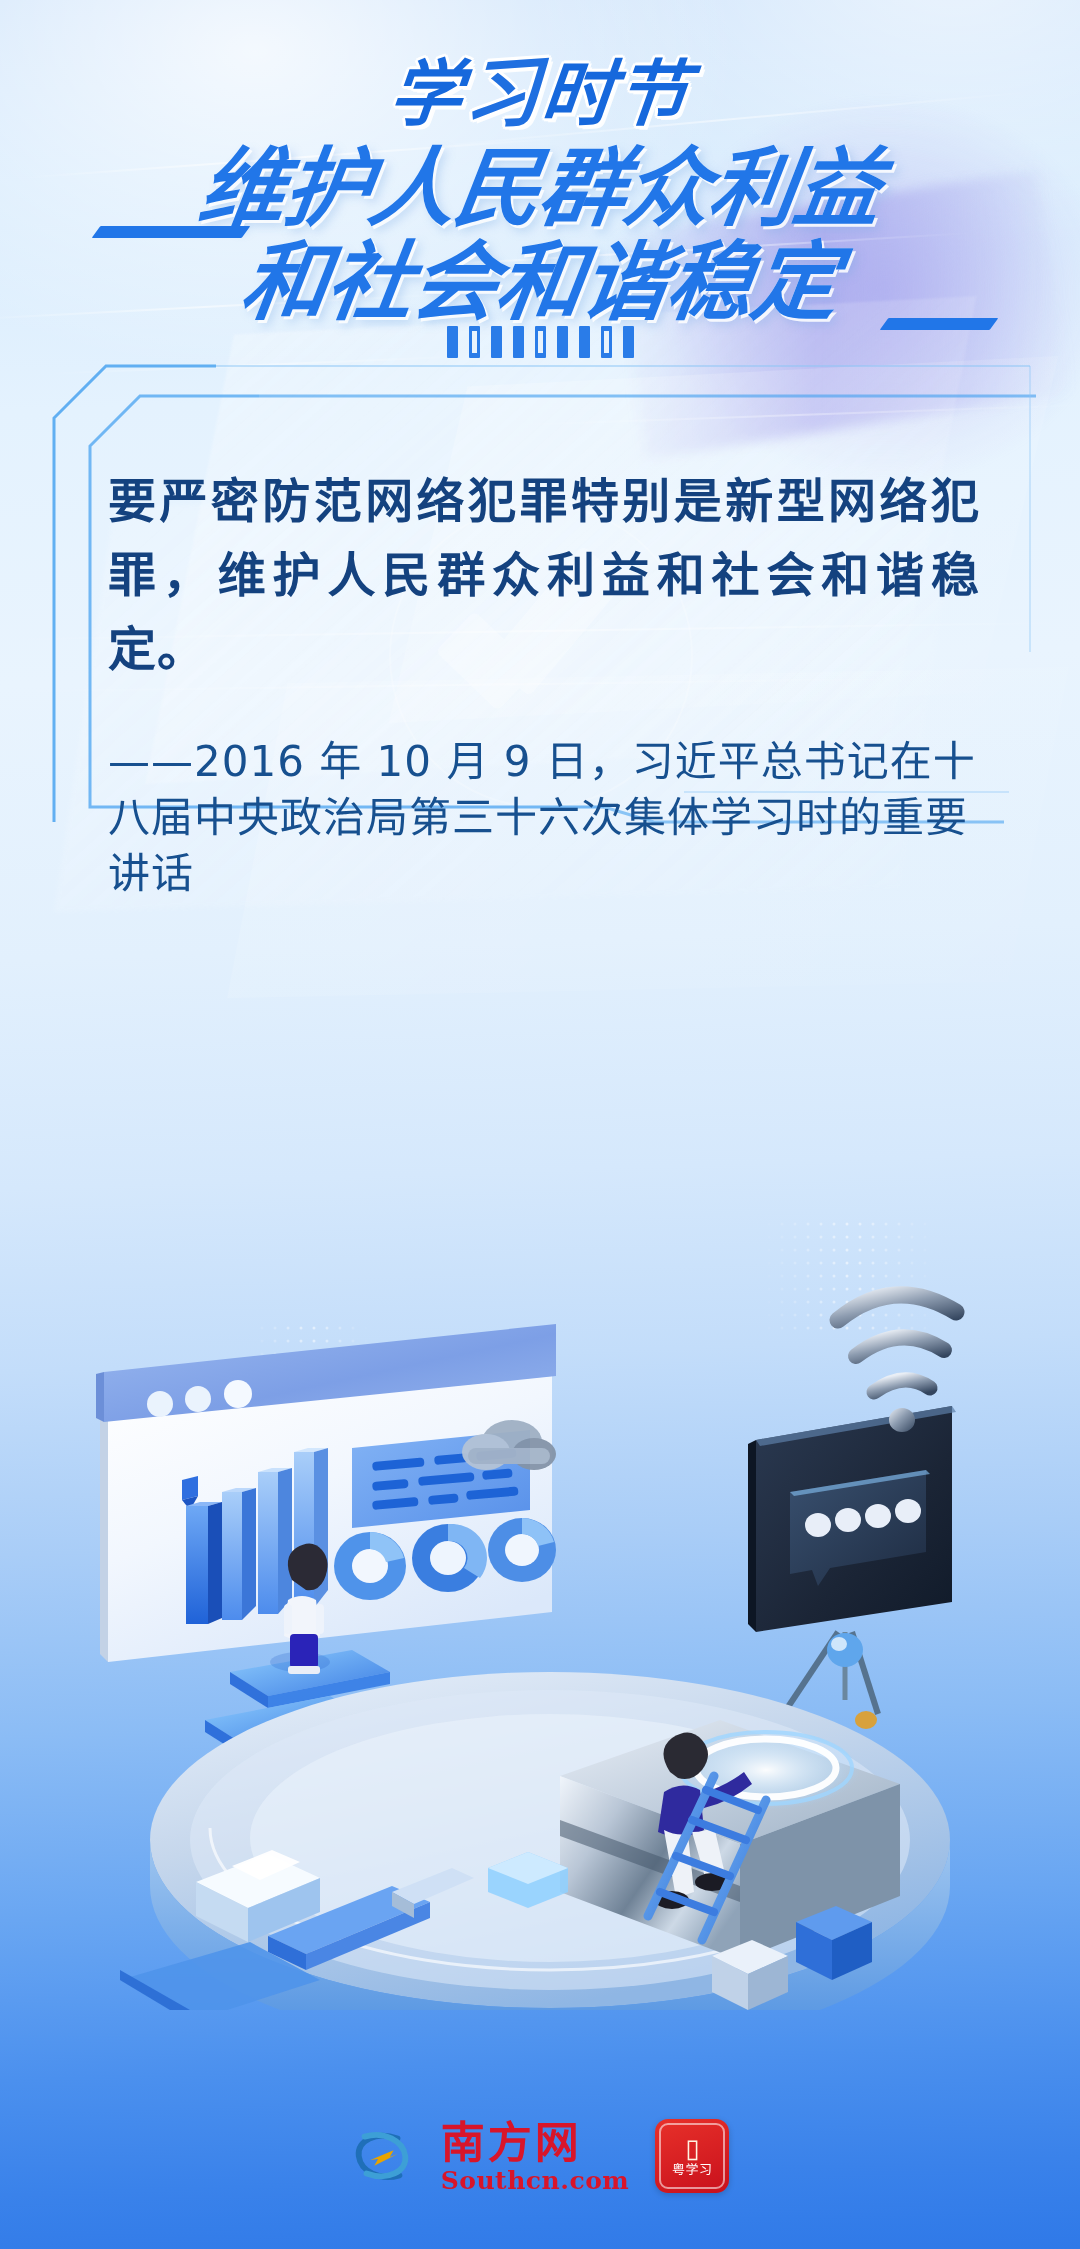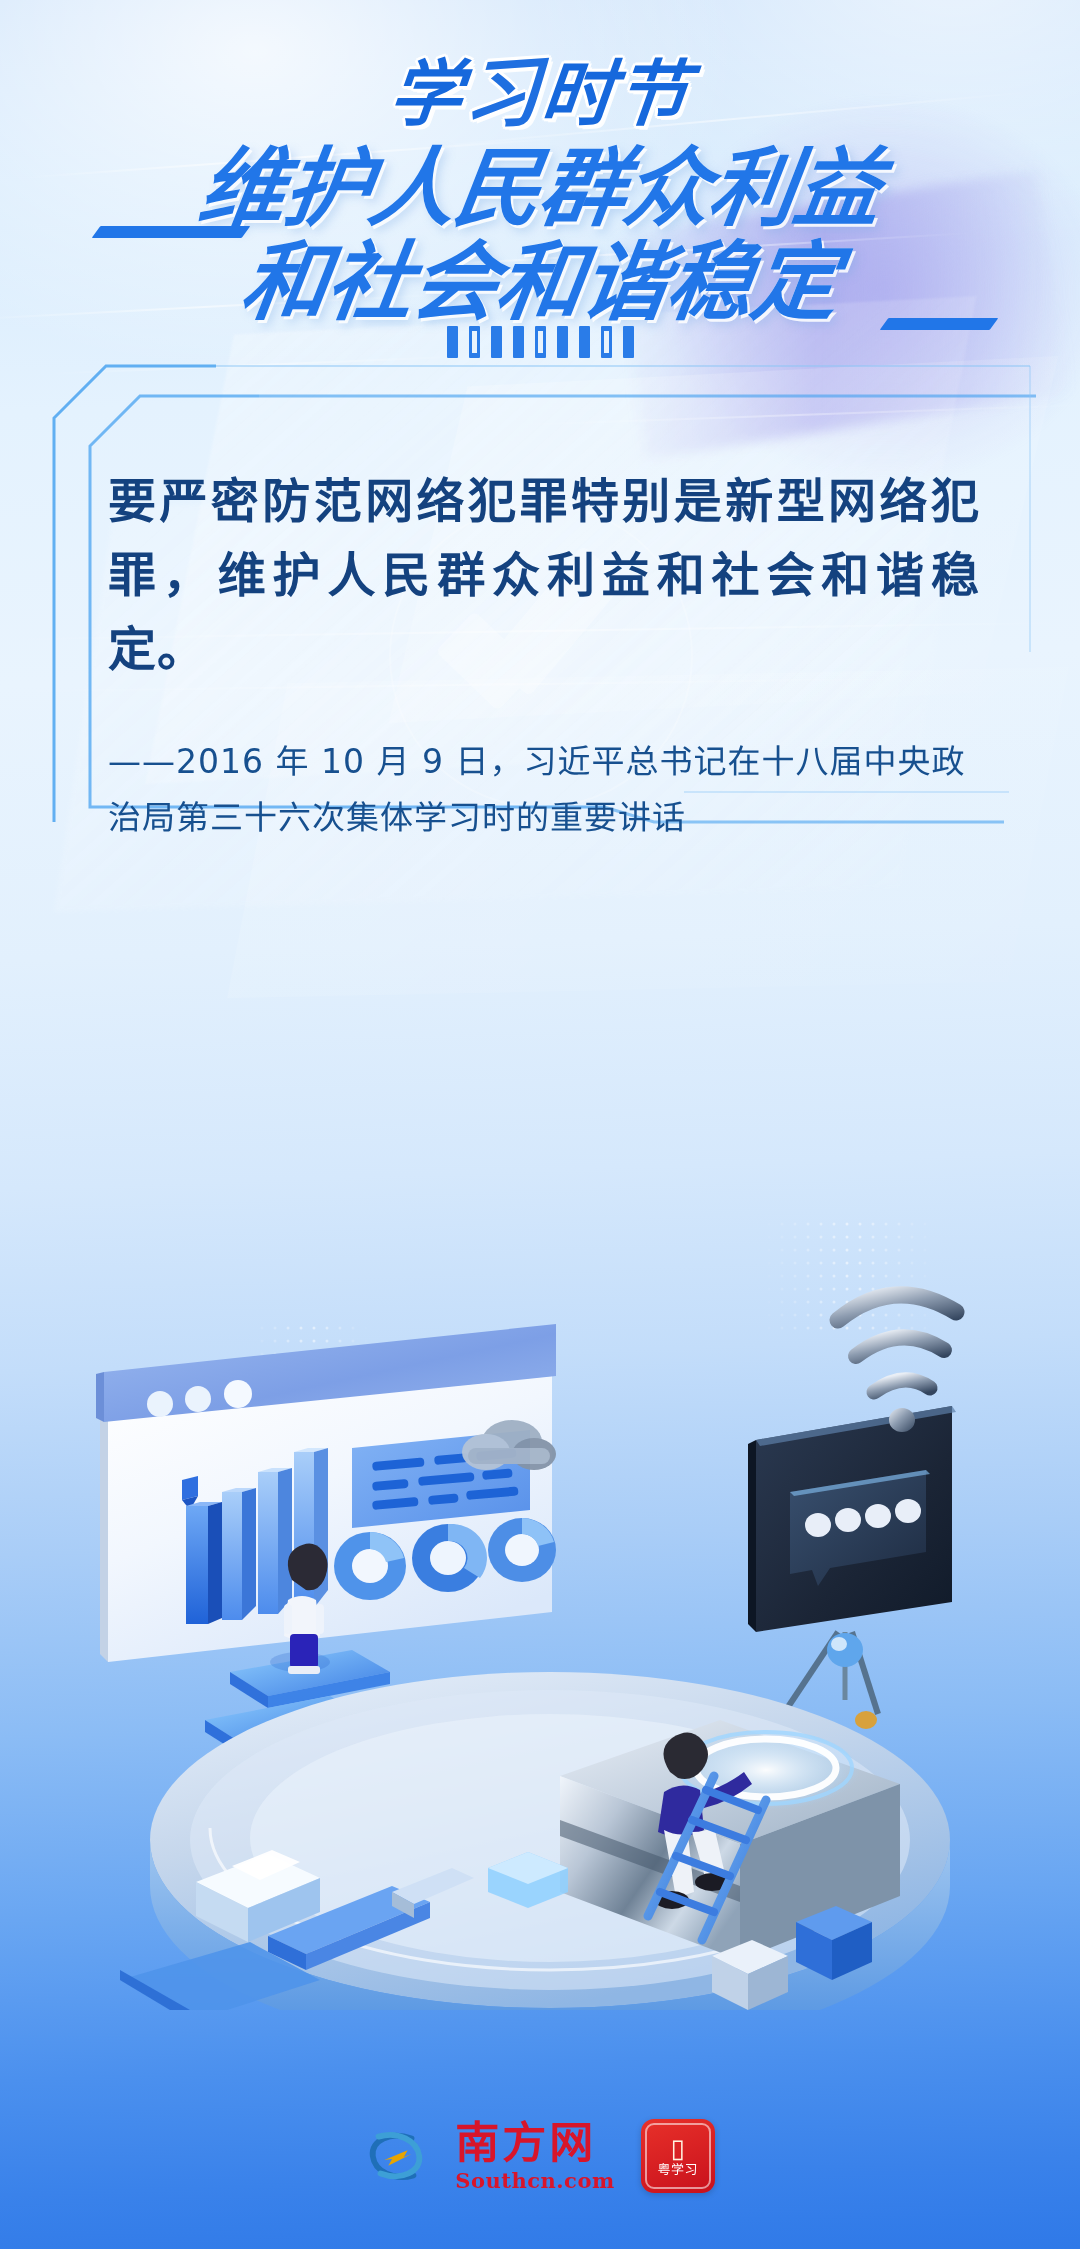--- a/index.html
+++ b/index.html
@@ -157,21 +157,21 @@
     font-family:"DejaVu Sans","Liberation Sans",sans-serif;
     font-size:48px;line-height:74px;
     color:#14427f;
     letter-spacing:1px;
     text-align:justify;
     font-weight:bold;
   }
   .attribution{
     margin-top:34px;
     font-family:"DejaVu Sans","Liberation Sans",sans-serif;
-    font-size:33px;line-height:56px;
+    font-size:42px;line-height:56px;
     color:#17508f;
     letter-spacing:1px;
   }
 
   
   .illus{position:absolute;left:0;top:1180px;width:1080px;height:830px;}
   .illus svg{width:100%;height:100%;display:block;}
 
   
   .footer{
@@ -181,21 +181,21 @@
   .logo-southcn{display:flex;align-items:center;gap:28px;}
   .southcn-mark{width:62px;height:62px;}
   .southcn-wordmark{display:flex;flex-direction:column;align-items:flex-start;}
   .southcn-cn{
     font-family:"DejaVu Serif","Liberation Serif",serif;
     font-size:44px;line-height:46px;font-weight:bold;color:#d8152a;
     letter-spacing:3px;
   }
   .southcn-en{
     font-family:"DejaVu Serif","Liberation Serif",serif;
-    font-size:21px;line-height:24px;font-weight:bold;color:#d8152a;
+    font-size:25px;line-height:24px;font-weight:bold;color:#d8152a;
     letter-spacing:.5px;margin-top:3px;
   }
   .logo-yuexuexi{
     width:74px;height:74px;border-radius:13px;
     background:linear-gradient(160deg,#e8312a,#c8101c);
     display:flex;align-items:center;justify-content:center;
     box-shadow:0 2px 6px rgba(0,0,0,.18);
     position:relative;
   }
   .yx-inner{

